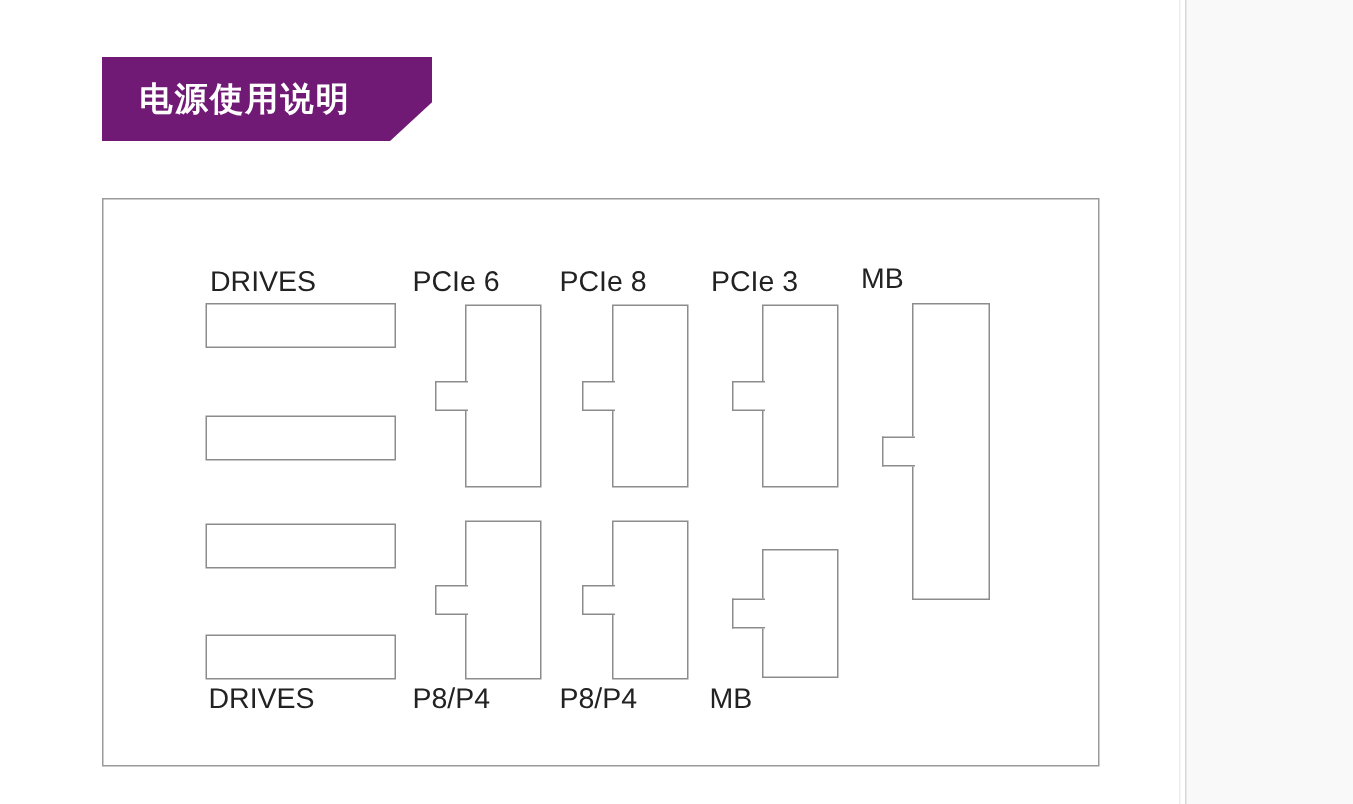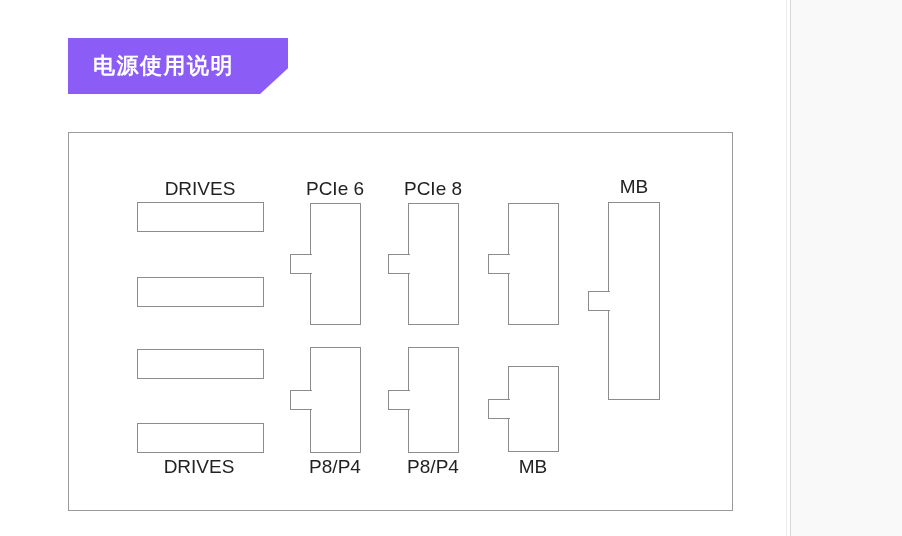--- a/index.html
+++ b/index.html
@@ -18,21 +18,21 @@
   }
   .side-panel {
     position: absolute; left: 790px; top: 0; width: 112px; height: 536px;
     background: #f9f9f9;
     border-left: 1px solid #d8d8d8;
   }
 
   
   .banner {
     position: absolute; left: 68px; top: 38px; width: 220px; height: 56px;
-    background: #8b5cf6;
+    background: #701a75;
     clip-path: polygon(0 0, 100% 0, 100% 54%, 87.3% 100%, 0 100%);
     display: flex; align-items: center;
   }
   .banner-title {
     color: #ffffff;
     font-weight: bold;
     font-size: 22px;
     letter-spacing: 1.5px;
     padding-left: 25px;
     white-space: nowrap;
@@ -42,21 +42,21 @@
   .diagram {
     position: absolute; left: 68px; top: 132px; width: 665px; height: 379px;
     border: 1px solid #9a9a9a;
     background: #ffffff;
   }
 
   
   .lbl {
     position: absolute;
     width: 120px; height: 22px;
-    text-align: center;
+    text-align: left;
     font-size: 19px;
     line-height: 22px;
     color: #222222;
     white-space: nowrap;
   }
   .lbl-drives-top    { left: 71px;  top: 45px; }
   .lbl-pcie1         { left: 206px; top: 45px; }
   .lbl-pcie2         { left: 304px; top: 45px; }
   .lbl-pcie3         { left: 405px; top: 45px; }
   .lbl-mb-top        { left: 505px; top: 43px; }
@@ -107,20 +107,21 @@
 
 <div class="banner">
   <span class="banner-title">电源使用说明</span>
 </div>
 
 <div class="diagram">
 
   <div class="lbl lbl-drives-top">DRIVES</div>
   <div class="lbl lbl-pcie1">PCIe 6</div>
   <div class="lbl lbl-pcie2">PCIe 8</div>
+  <div class="lbl lbl-pcie3">PCIe 3</div>
   <div class="lbl lbl-mb-top">MB</div>
 
   <div class="drive-slot s1"></div>
   <div class="drive-slot s2"></div>
   <div class="drive-slot s3"></div>
   <div class="drive-slot s4"></div>
 
   <div class="conn conn-pcie1">
     <div class="tab"></div>
   </div>

